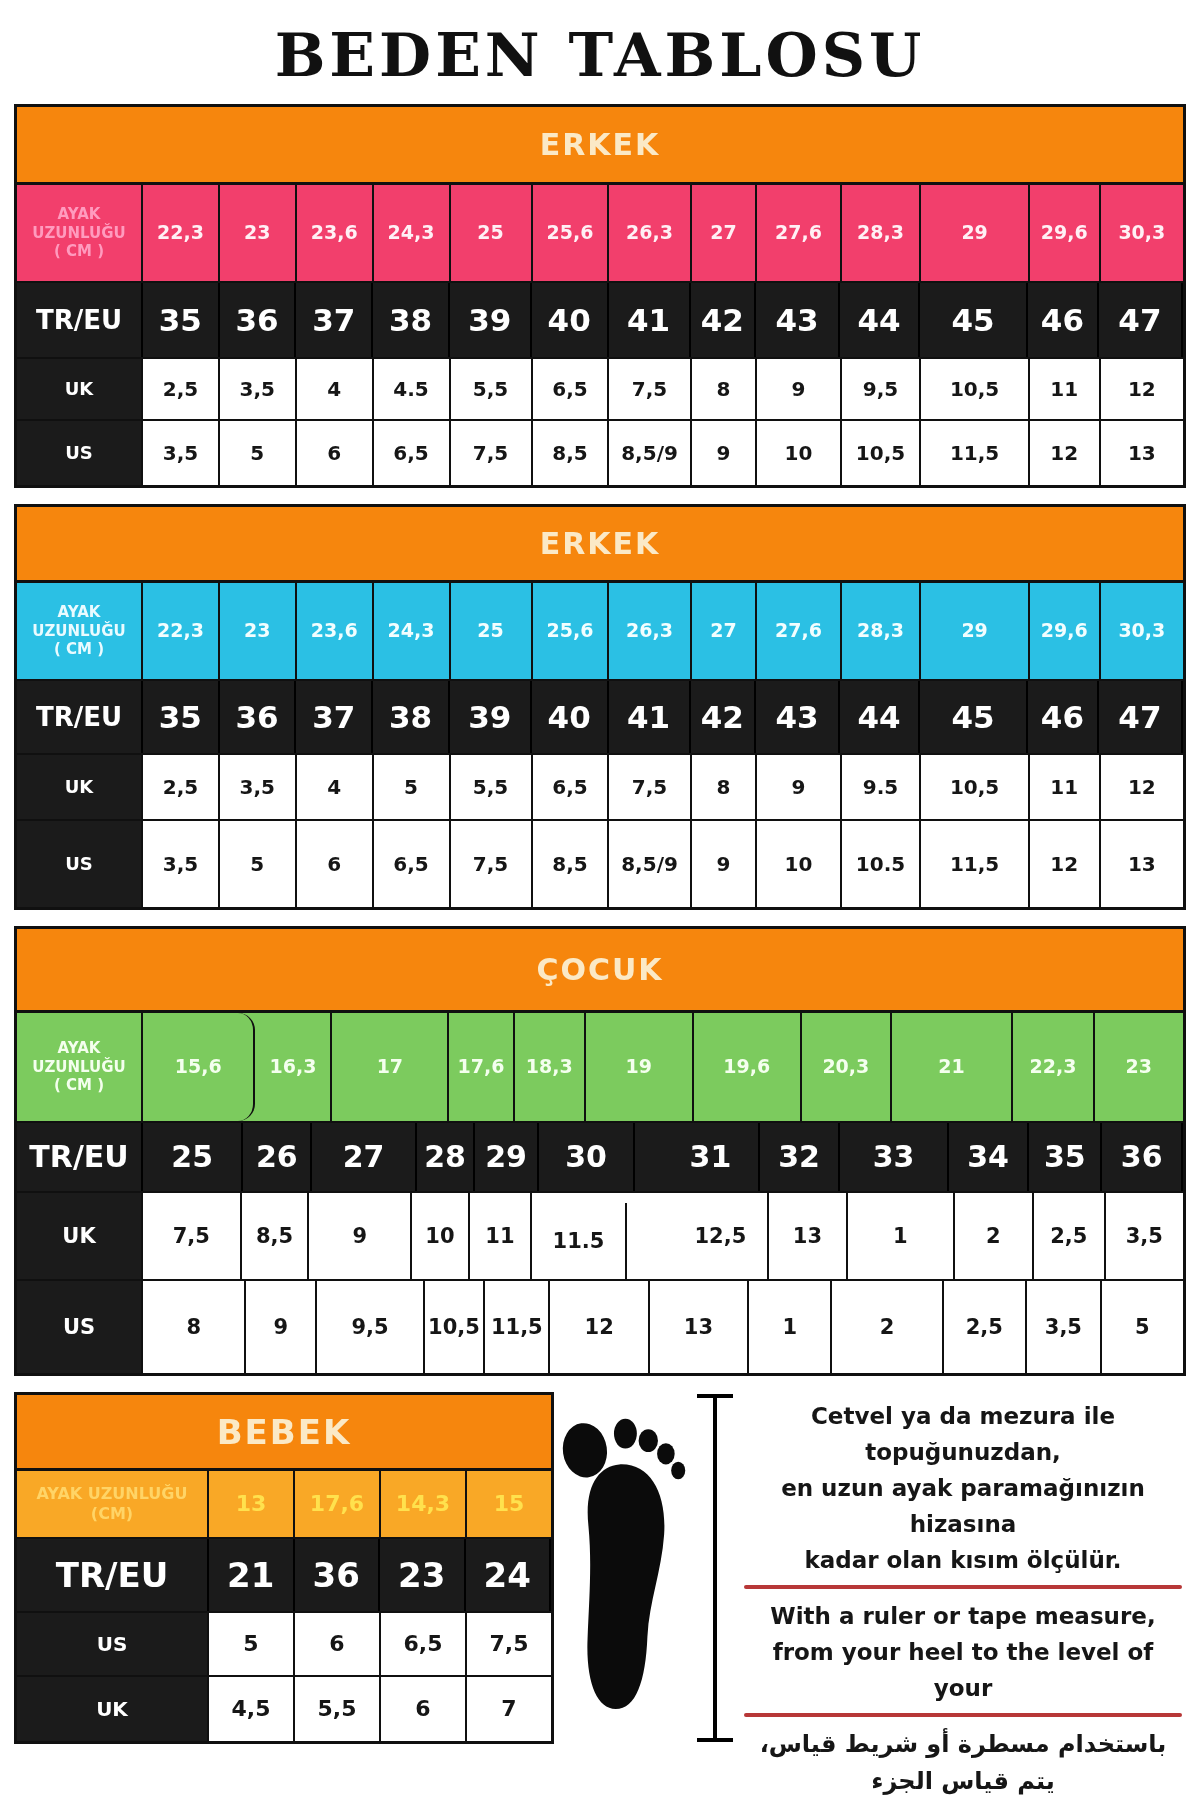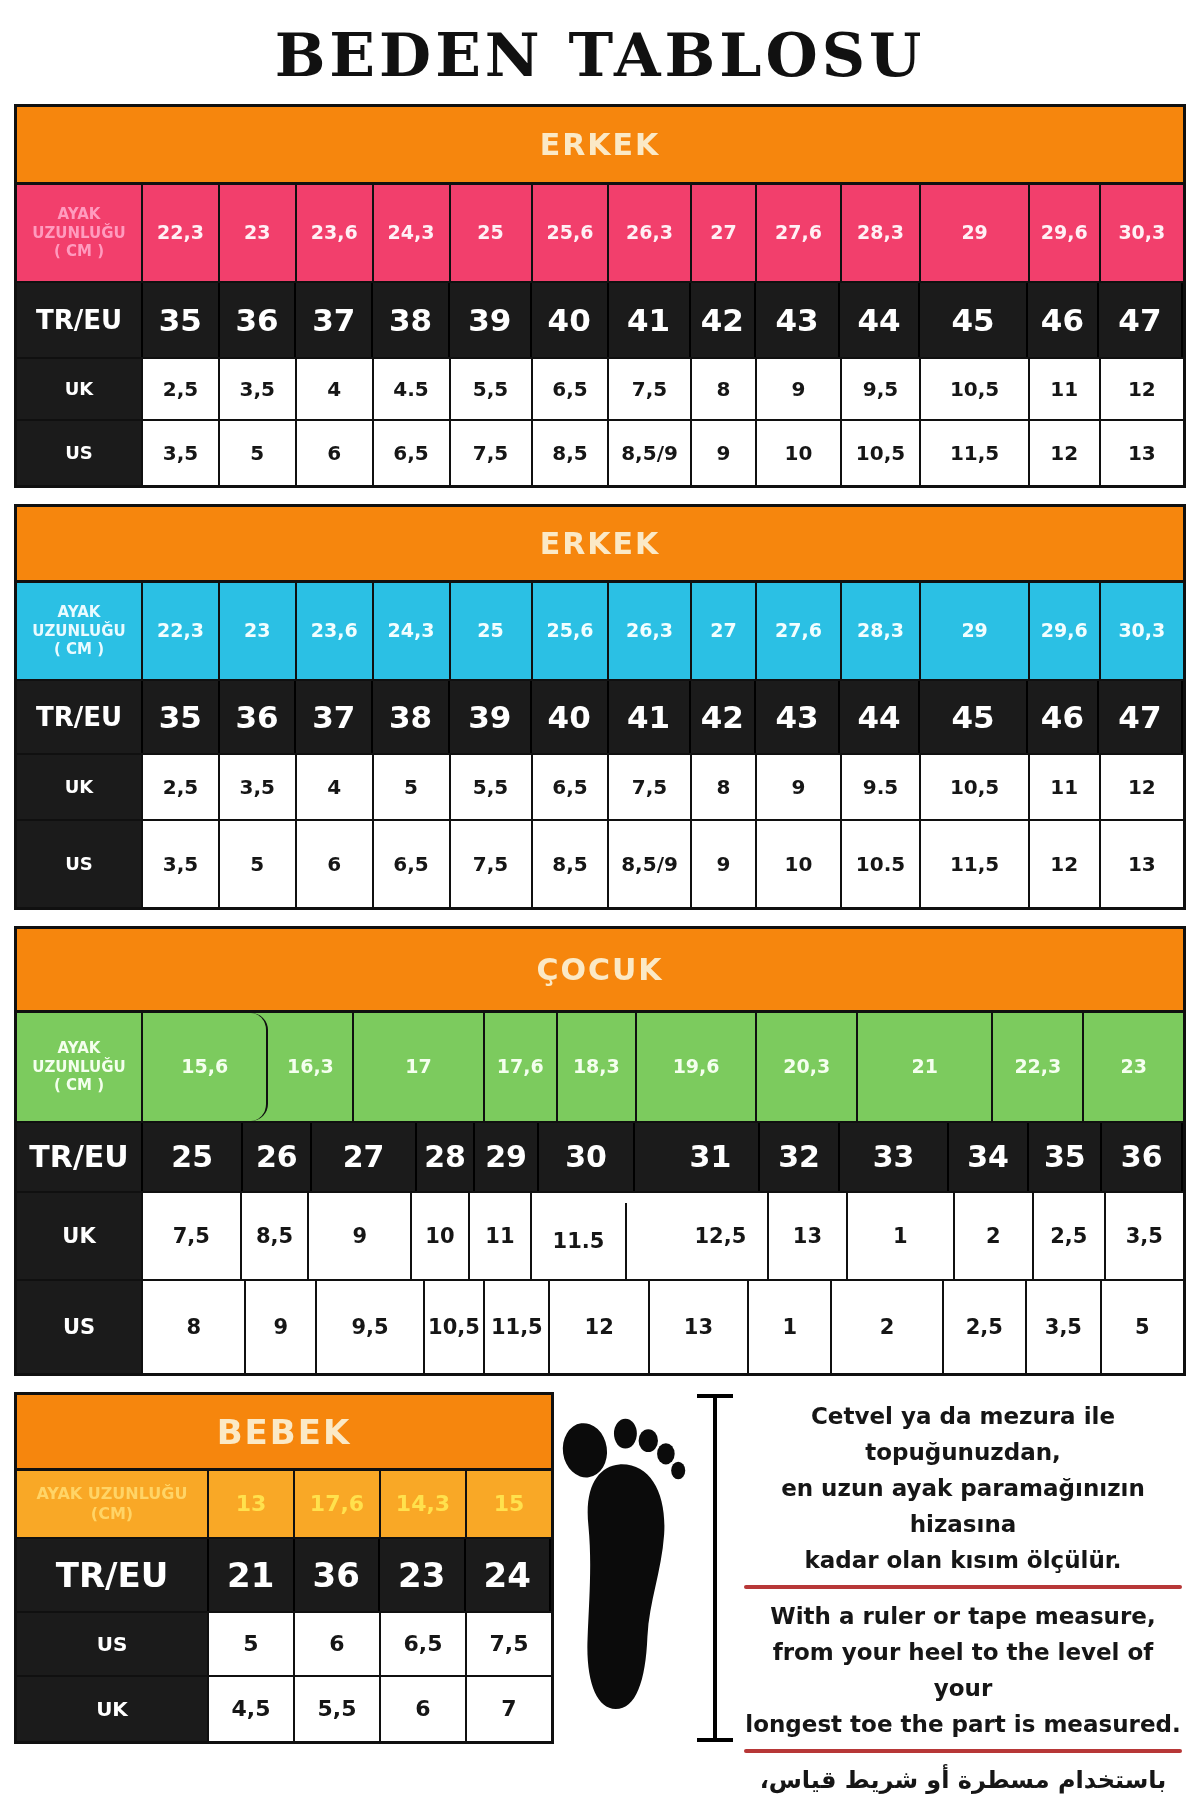--- a/index.html
+++ b/index.html
@@ -276,20 +276,21 @@
         <div class="cell label-cell" style="width: 126px;">
           <div>AYAK</div>
           <div>UZUNLUĞU</div>
           <div>( CM )</div>
         </div>
         <div class="cell" style="flex: 1.25 1 0px; border-radius: 17px;">15,6</div>
         <div class="cell" style="flex: 0.85 1 0px;">16,3</div>
         <div class="cell" style="flex: 1.3 1 0px;">17</div>
         <div class="cell" style="flex: 0.72 1 0px;">17,6</div>
         <div class="cell" style="flex: 0.78 1 0px;">18,3</div>
+        <div class="cell" style="flex: 1.2 1 0px;">19</div>
         <div class="cell" style="flex: 1.2 1 0px;">19,6</div>
         <div class="cell" style="flex: 1 1 0px;">20,3</div>
         <div class="cell" style="flex: 1.35 1 0px;">21</div>
         <div class="cell" style="flex: 0.9 1 0px;">22,3</div>
         <div class="cell" style="flex: 1 1 0px;">23</div>
       </div>
       <div class="tbl-row row-tr_eu" style="height: 70px;">
         <div class="cell label-cell" style="width: 126px;">
           <div>TR/EU</div>
         </div>
@@ -407,21 +408,20 @@
     <div class="instructions">
       <div id="ins-tr">
           <div class="ins-line">Cetvel ya da mezura ile topuğunuzdan,</div>
           <div class="ins-line">en uzun ayak paramağınızın hizasına</div>
           <div class="ins-line">kadar olan kısım ölçülür.</div>
         </div>
       <div class="ins-underline"></div>
       <div id="ins-en">
           <div class="ins-line">With a ruler or tape measure,</div>
           <div class="ins-line">from your heel to the level of your</div>
-          <div class="ins-line">longest toe the part is measured.</div>
         </div>
       <div class="ins-underline"></div>
       <div id="ins-ar" class="ins-arabic">
           <div class="ins-line">باستخدام مسطرة أو شريط قياس، يتم قياس الجزء</div>
         </div>
     </div>
   </div>
 
 </div>
 

